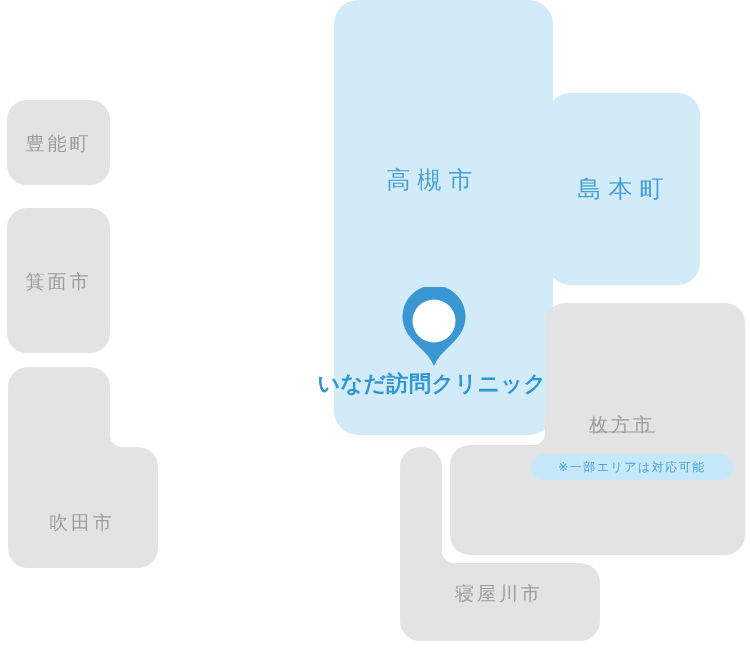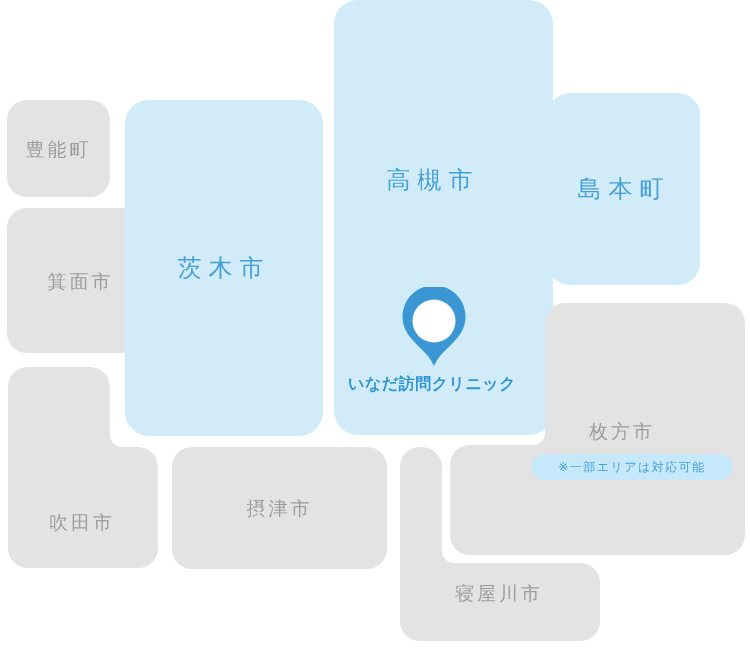--- a/index.html
+++ b/index.html
@@ -36,60 +36,60 @@
     font-size:24px;
     letter-spacing:7px;
   }
   .gray-label{
     color:var(--gray_text);
     font-size:19px;
     letter-spacing:3px;
   }
   .clinic-label{
     color:var(--clinic_blue);
-    font-size:16px;
+    font-size:22px;
     font-weight:bold;
     letter-spacing:0.5px;
   }
   .note-badge{
     position:absolute;
     left:81px;top:151px;
     width:202px;height:26px;
     border-radius:13px;
     background:var(--badge_bg);
     display:flex;align-items:center;justify-content:center;
   }
   .note-text{
     color:var(--accent_blue);
     font-size:12px;
     letter-spacing:1.5px;
     line-height:1;
   }
 
   
-  #toyono   {left:7px;  top:100px;width:103px;height:97px;}
-  #minoh    {left:7px;  top:208px;width:103px;height:145px;padding-left:44px;}
+  #toyono   {left:7px;  top:100px;width:103px;height:85px;}
+  #minoh    {left:7px;  top:208px;width:103px;height:145px;}
   #ibaraki  {left:125px;top:100px;width:198px;height:336px;}
   #ibaraki .block{border-radius:24px;}
   #takatsuki{left:334px;top:0;   width:219px;height:435px;}
   #takatsuki .block{border-radius:24px;}
   #shimamoto{left:548px;top:93px; width:152px;height:192px;border-radius:26px;}
   #shimamoto .block{border-radius:22px;}
   #settsu   {left:172px;top:447px;width:215px;height:122px;}
   #katano   {left:612px;top:563px;width:133px;height:77px;}
 
   
   #suita    {left:8px;  top:367px;width:150px;height:201px;}
   #hirakata {left:450px;top:303px;width:295px;height:252px;}
   #neyagawa {left:400px;top:447px;width:200px;height:194px;}
 
   
   #takatsuki .label.city{left:99px; top:180px;}
   #suita .label    {left:74px; top:139px;margin-top:16px;}
-  #hirakata .label {left:172px;top:128px;}
+  #hirakata .label {left:172px;top:121px;text-decoration:underline;}
   #neyagawa .label {left:99px; top:146px;}
   .label.centered  {left:50%;  top:50%;}
 
   .pin{
     position:absolute;
     left:67px;top:287px;
     width:66px;height:80px;
   }
   #takatsuki .clinic-label{left:98px;top:384px;}
 </style>
@@ -101,24 +101,20 @@
   <div class="region" id="toyono">
     <div class="block gray-bg"></div>
     <span class="label gray-label centered">豊能町</span>
   </div>
 
   <div class="region" id="minoh">
     <div class="block gray-bg"></div>
     <span class="label gray-label centered">箕面市</span>
   </div>
 
-  <div class="region" id="ibaraki">
-    <div class="block blue-bg"></div>
-    <span class="label blue-label centered">茨木市</span>
-  </div>
 
   <div class="region" id="takatsuki">
     <div class="block blue-bg"></div>
     <span class="label blue-label city">高槻市</span>
     <svg class="pin" viewBox="0 0 66 80">
       <path d="M33,79 C27,64 10,56 4,42 A31.5,31.5 0 1,1 62,42 C56,56 39,64 33,79 Z" fill="var(--pin_blue)"></path>
       <circle cx="33" cy="34" r="21.5" fill="#ffffff"></circle>
     </svg>
     <span class="label clinic-label">いなだ訪問クリニック</span>
   </div>
@@ -130,24 +126,20 @@
 
   <div class="region" id="suita">
     <svg class="shape" width="150" height="201" viewBox="0 0 150 201">
       <path class="gray-fill" d="M20,0 H82 A20,20 0 0 1 102,20 V68 A12,12 0 0 0 114,80 H130
         A20,20 0 0 1 150,100 V181 A20,20 0 0 1 130,201 H20 A20,20 0 0 1 0,181
         V20 A20,20 0 0 1 20,0 Z"></path>
     </svg>
     <span class="label gray-label">吹田市</span>
   </div>
 
-  <div class="region" id="settsu">
-    <div class="block gray-bg"></div>
-    <span class="label gray-label centered">摂津市</span>
-  </div>
 
   <div class="region" id="hirakata">
     <svg class="shape" width="295" height="252" viewBox="0 0 295 252">
       <path class="gray-fill" d="M115,0 H275 A20,20 0 0 1 295,20 V232 A20,20 0 0 1 275,252
         H20 A20,20 0 0 1 0,232 V162 A20,20 0 0 1 20,142 H83 A12,12 0 0 0 95,130
         V20 A20,20 0 0 1 115,0 Z"></path>
     </svg>
     <span class="label gray-label">枚方市</span>
     <div class="note-badge">
       <span class="note-text">※一部エリアは対応可能</span>

